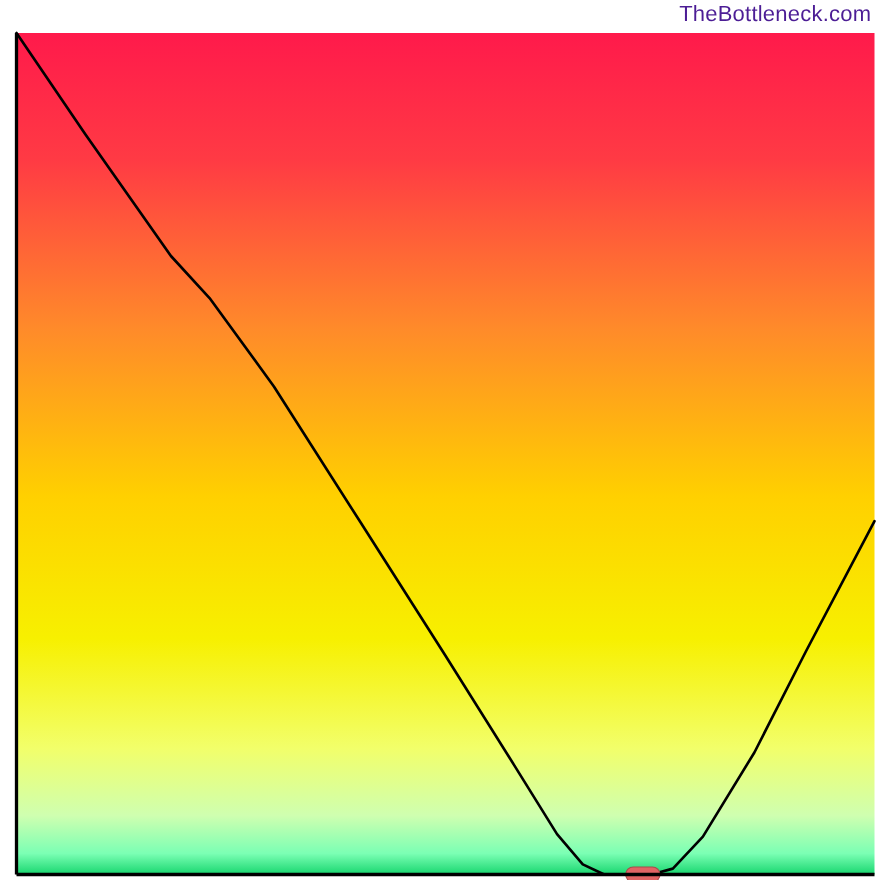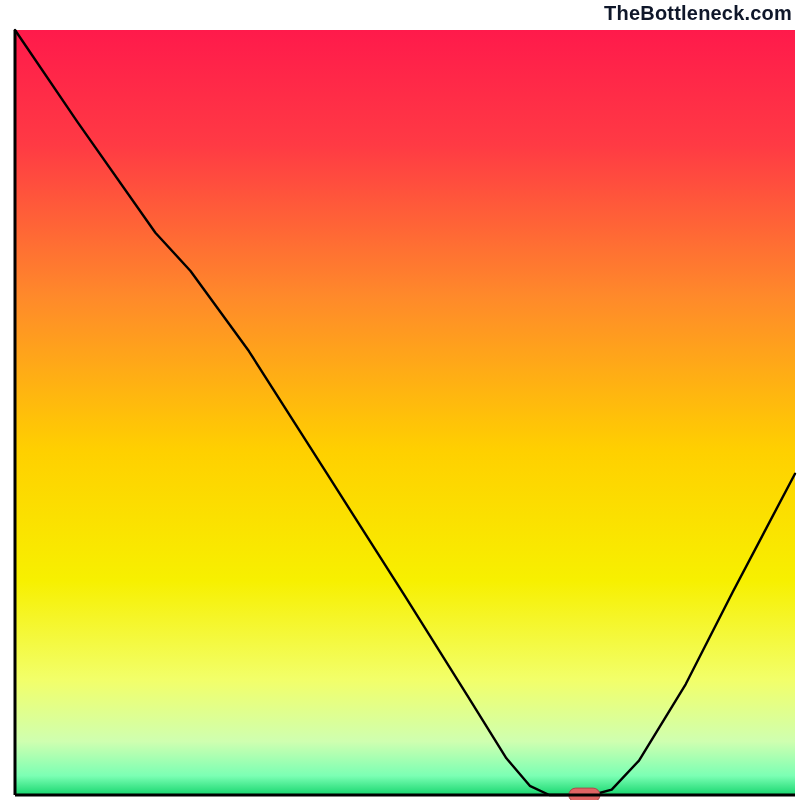--- a/index.html
+++ b/index.html
@@ -13,22 +13,22 @@
   .container {
     position: relative;
     width: 800px;
     height: 800px;
   }
   .watermark {
     position: absolute;
     top: 2px;
     right: 8px;
     font-size: 20px;
-    font-weight: 700;
-    color: #0f172a;
+    font-weight: 400;
+    color: #4c1d95;
     letter-spacing: 0.2px;
   }
   svg {
     display: block;
   }
 </style>
 </head>
 <body>
 <div class="container">
 

